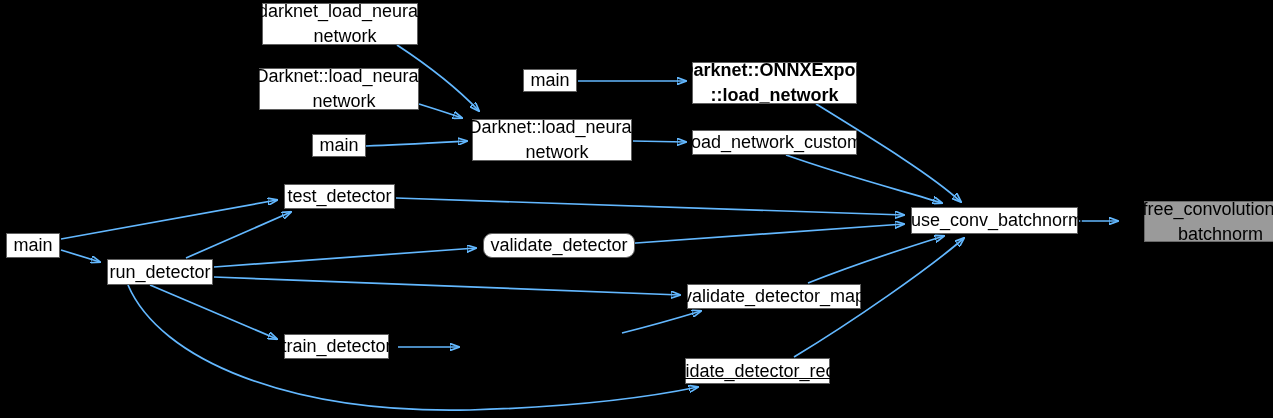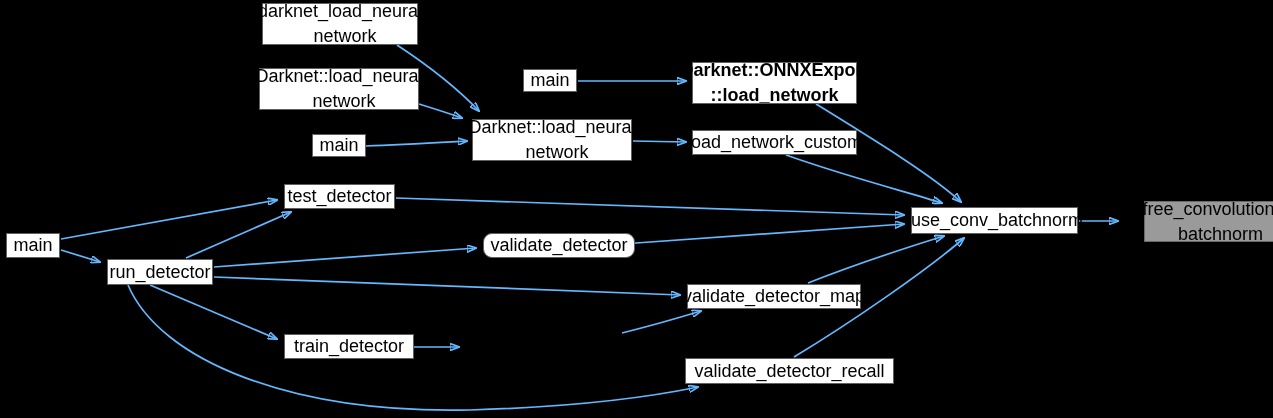--- a/index.html
+++ b/index.html
@@ -82,19 +82,19 @@
 _network</span></div>
   <div class="node" style="left:523px; top:69px; width:54px; height:23px;"><span class="lbl">main</span></div>
   <div class="node" style="left:692px; top:62px; width:165px; height:42px;font-weight:bold;"><span class="lbl">Darknet::ONNXExport
 ::load_network</span></div>
   <div class="node" style="left:692px; top:130px; width:165px; height:25px;"><span class="lbl">load_network_custom</span></div>
   <div class="node" style="left:284px; top:184px; width:111px; height:25px;"><span class="lbl">test_detector</span></div>
   <div class="node" style="left:6px;  top:233px; width:54px; height:25px;"><span class="lbl">main</span></div>
   <div class="node" style="left:107px; top:259px; width:106px; height:26px;"><span class="lbl">run_detector</span></div>
   <div class="node" style="left:483px; top:233px; width:152px; height:25px;border-radius:9px;"><span class="lbl">validate_detector</span></div>
   <div class="node" style="left:687px; top:284px; width:174px; height:25px;"><span class="lbl">validate_detector_map</span></div>
-  <div class="node" style="left:284px; top:334px; width:130px; height:25px;"><span class="lbl">train_detector</span></div>
-  <div class="node" style="left:685px; top:358px; width:209px; height:26px;"><span class="lbl">validate_detector_recall</span></div>
+  <div class="node" style="left:284px; top:334px; width:105px; height:25px;"><span class="lbl">train_detector</span></div>
+  <div class="node" style="left:685px; top:358px; width:145px; height:26px;text-decoration:underline;"><span class="lbl">validate_detector_recall</span></div>
   <div class="node" style="left:911px; top:207px; width:167px; height:27px;"><span class="lbl">fuse_conv_batchnorm</span></div>
   <div class="node focus" style="left:1144px; top:201px; width:143px; height:41px;"><span class="lbl">free_convolutional
 _batchnorm</span></div>
 
 </div>
 
 </body></html>

